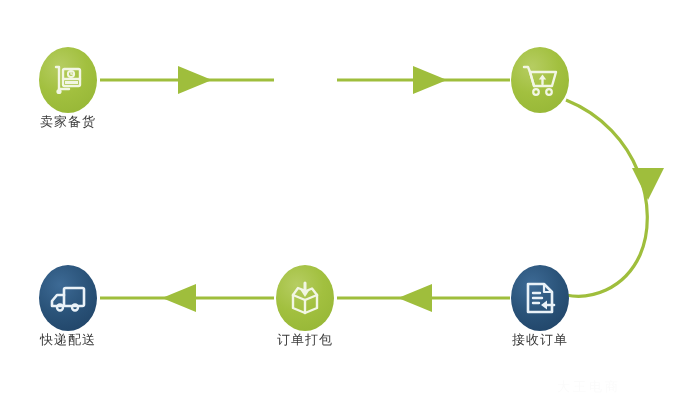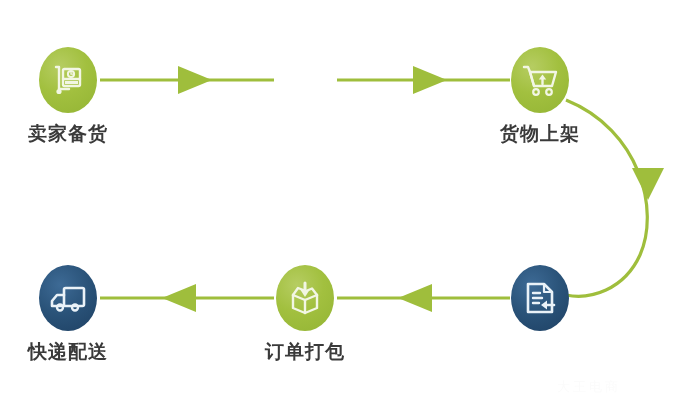--- a/index.html
+++ b/index.html
@@ -20,23 +20,23 @@
     display:flex;align-items:center;justify-content:center;
   }
   .bubble.green{
     background:radial-gradient(circle at 36% 30%, #b6cd62 0%, #a2c03f 45%, #93b434 100%);
   }
   .bubble.blue{
     background:radial-gradient(circle at 36% 30%, #3d6a95 0%, #2a5379 48%, #1e4063 100%);
   }
   .bubble svg{display:block;}
   .label{
-    margin-top:10px;
-    font-size:19px;
-    font-weight:bold;
+    margin-top:2px;
+    font-size:13px;
+    font-weight:normal;
     color:#3a3a3a;
     letter-spacing:1px;
     white-space:nowrap;
     line-height:1.1;
   }
   .watermark{
     position:absolute;right:58px;bottom:14px;
     font-size:13px;color:#fbfbfb;letter-spacing:3px;
     white-space:nowrap;
   }
@@ -100,33 +100,33 @@
           <path d="M4 7 h4 l2 5"></path>
           <path d="M10 12 h26 l-4 14 h-18 z"></path>
           <path d="M10 12 l4 14"></path>
         </g>
         <circle cx="16" cy="32" r="2.8" fill="none" stroke="#f2f6e4" stroke-width="2.2"></circle>
         <circle cx="29" cy="32" r="2.8" fill="none" stroke="#f2f6e4" stroke-width="2.2"></circle>
         <path d="M22.5 24 v-6" stroke="#f2f6e4" stroke-width="2.4" stroke-linecap="round"></path>
         <polygon points="18.8,19.5 26.2,19.5 22.5,14.5" fill="#f2f6e4"></polygon>
       </svg>
     </div>
-    <div class="label">货物上架</div>
   </div>
 
   <div class="node" style="left:480px;top:265px;">
     <div class="bubble blue">
       <svg width="40" height="40" viewBox="0 0 40 40">
         <path d="M8 6 h16 l8 8 v20 h-24 z" fill="none" stroke="#eaf2f8" stroke-width="2.6" stroke-linejoin="round"></path>
         <path d="M24 6 v8 h8" fill="none" stroke="#eaf2f8" stroke-width="2.2" stroke-linejoin="round"></path>
         <path d="M13 15 h7 M13 20 h9 M13 25 h6" stroke="#eaf2f8" stroke-width="2.4" stroke-linecap="round"></path>
         <path d="M34 27 h-9" stroke="#eaf2f8" stroke-width="2.6" stroke-linecap="round"></path>
         <polygon points="27,22.5 27,31.5 21,27" fill="#eaf2f8"></polygon>
       </svg>
     </div>
+    <div class="label">接收订单</div>
   </div>
 
   <div class="node" style="left:8px;top:265px;">
     <div class="bubble blue">
       <svg width="40" height="40" viewBox="0 0 40 40">
         <g fill="none" stroke="#eaf2f8" stroke-width="2.6" stroke-linecap="round" stroke-linejoin="round">
           <rect x="16" y="10" width="20" height="18" rx="1.5"></rect>
           <path d="M16 17 h-7 l-5 6 v5 h12"></path>
         </g>
         <circle cx="12" cy="29.5" r="3" fill="none" stroke="#eaf2f8" stroke-width="2.4"></circle>

